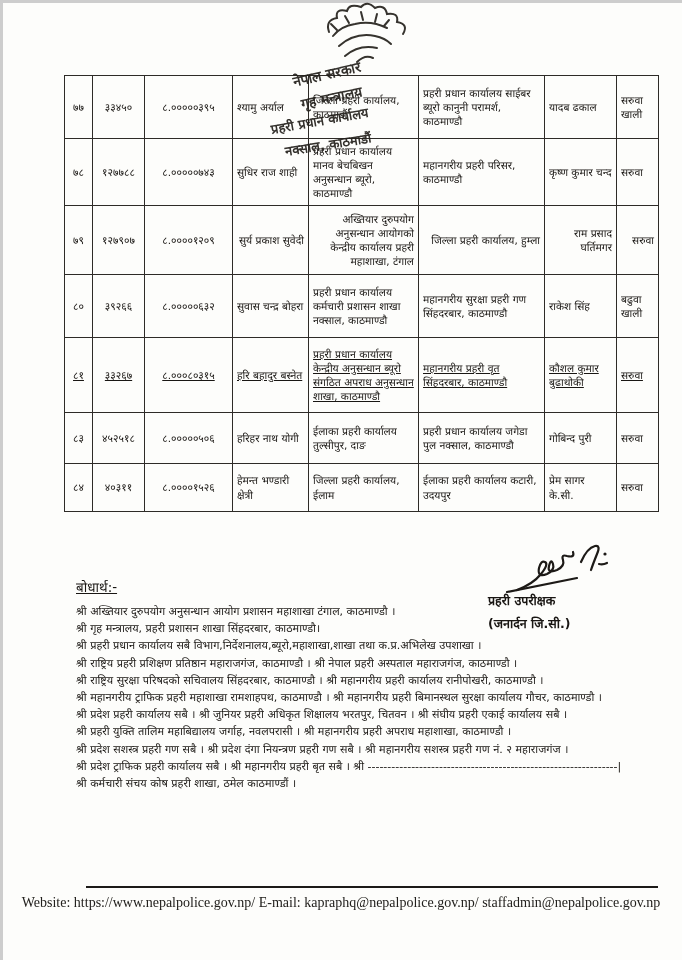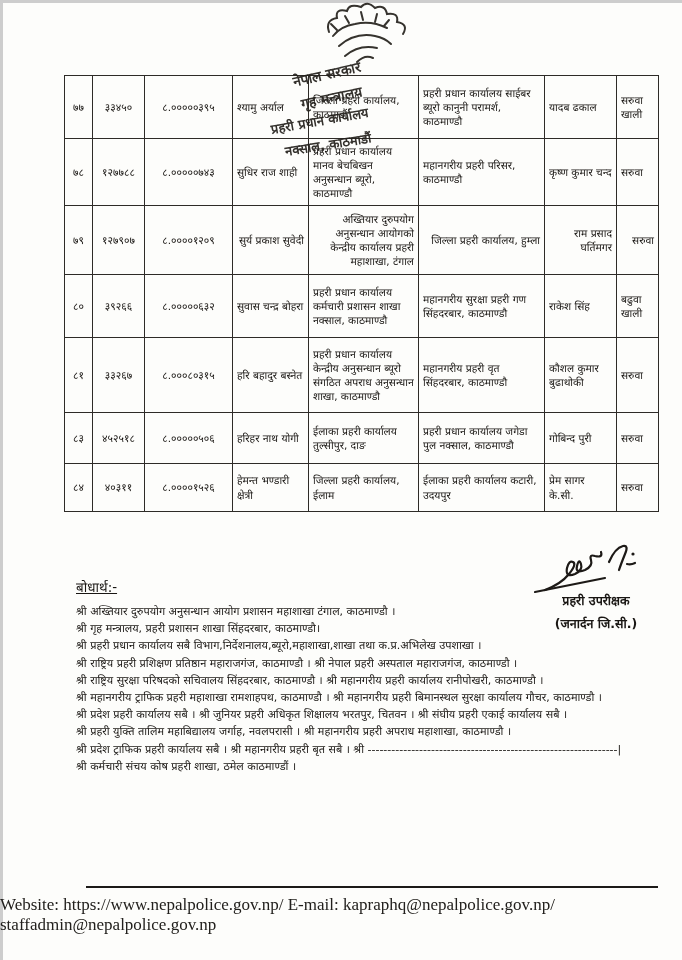--- a/index.html
+++ b/index.html
@@ -36,49 +36,48 @@
   }
   table.roster td{
     border:1.5px solid #2e2b27;
     padding:2px 4px;vertical-align:middle;
     word-wrap:break-word;
   }
   table.roster td:nth-child(1),
   table.roster td:nth-child(2),
   table.roster td:nth-child(3){text-align:center;}
   tr.r0 td{height:58px;} tr.r1 td{height:62px;} tr.r2 td{height:64px;text-align:right;}
-  tr.r3 td{height:58px;} tr.r4 td{height:70px;} tr.r5 td{height:52px;}
+  tr.r3 td{height:58px;} tr.r4 td{height:70px;text-decoration:underline;} tr.r5 td{height:52px;}
   tr.r6 td{height:46px;} tr.r7 td{height:43px;}
   
   .cc-head{
     position:absolute;left:76px;top:578px;
     font-size:13.5px;font-weight:normal;text-decoration:underline;
   }
   .cc-list{
     position:absolute;left:76px;top:603px;width:575px;
     font-size:11px;line-height:17.2px;
   }
   .cc-list div{white-space:nowrap;overflow:hidden;}
   
   .sig{
-    position:absolute;right:6px;top:540px;width:160px;
-    text-align:center;
+    position:absolute;right:34px;top:540px;width:160px;
   }
   .sig svg{display:block;margin:0 auto -6px auto;}
   .sig-title{font-size:12.5px;font-weight:bold;}
   .sig-name{font-size:12.5px;font-weight:bold;margin-top:6px;}
   
   .footer-rule{
     position:absolute;left:86px;top:886px;width:572px;height:2px;
     background:#1c1a18;
   }
   .footer-text{
     position:absolute;left:0;top:895px;width:682px;
-    font-family:"Liberation Serif","DejaVu Serif",serif;
-    font-size:17px;color:#22201d;
+    text-align:center;font-family:"Liberation Serif","DejaVu Serif",serif;
+    font-size:14px;color:#22201d;
   }
 </style>
 </head>
 <body>
 
 <div class="page">
 
   <div class="stamp">
     <svg width="110" height="72" viewBox="0 0 110 72">
       <g fill="none" stroke="#26221d" stroke-width="2" stroke-linecap="round">
@@ -184,20 +183,21 @@
   <div class="cc-head">बोधार्थ:-</div>
   <div class="cc-list">
       <div>श्री अख्तियार दुरुपयोग अनुसन्धान आयोग प्रशासन महाशाखा टंगाल, काठमाण्डौ ।</div>
       <div>श्री गृह मन्त्रालय, प्रहरी प्रशासन शाखा सिंहदरबार, काठमाण्डौ।</div>
       <div>श्री प्रहरी प्रधान कार्यालय सबै विभाग,निर्देशनालय,ब्यूरो,महाशाखा,शाखा तथा क.प्र.अभिलेख उपशाखा ।</div>
       <div>श्री राष्ट्रिय प्रहरी प्रशिक्षण प्रतिष्ठान महाराजगंज, काठमाण्डौ । श्री नेपाल प्रहरी अस्पताल महाराजगंज, काठमाण्डौ ।</div>
       <div>श्री राष्ट्रिय सुरक्षा परिषदको सचिवालय सिंहदरबार, काठमाण्डौ । श्री महानगरीय प्रहरी कार्यालय रानीपोखरी, काठमाण्डौ ।</div>
       <div>श्री महानगरीय ट्राफिक प्रहरी महाशाखा रामशाहपथ, काठमाण्डौ । श्री महानगरीय प्रहरी बिमानस्थल सुरक्षा कार्यालय गौचर, काठमाण्डौ ।</div>
       <div>श्री प्रदेश प्रहरी कार्यालय सबै । श्री जुनियर प्रहरी अधिकृत शिक्षालय भरतपुर, चितवन । श्री संघीय प्रहरी एकाई कार्यालय सबै ।</div>
       <div>श्री प्रहरी युक्ति तालिम महाबिद्यालय जर्गाह, नवलपरासी । श्री महानगरीय प्रहरी अपराध महाशाखा, काठमाण्डौ ।</div>
+      <div>श्री प्रदेश सशस्त्र प्रहरी गण सबै । श्री प्रदेश दंगा नियन्त्रण प्रहरी गण सबै । श्री महानगरीय सशस्त्र प्रहरी गण नं. २ महाराजगंज ।</div>
       <div>श्री प्रदेश ट्राफिक प्रहरी कार्यालय सबै । श्री महानगरीय प्रहरी बृत सबै । श्री ---------------------------------------------------------------|</div>
       <div>श्री कर्मचारी संचय कोष प्रहरी शाखा, ठमेल काठमाण्डौं ।</div>
     </div>
 
   <div class="sig">
     <svg width="130" height="58" viewBox="0 0 130 58">
       <g fill="none" stroke="#1d1a17" stroke-width="2.2" stroke-linecap="round">
         <path d="M14 50 Q30 44 38 34 Q46 24 42 22 Q38 20 36 28 Q34 38 44 34 Q52 30 50 24 Q48 18 46 26 Q44 34 54 30 Q62 26 60 20 Q58 14 64 16 Q72 18 70 12"></path>
         <path d="M78 22 Q84 8 92 6 Q98 5 94 14 Q90 24 88 30"></path>
         <path d="M4 52 L74 38"></path>

